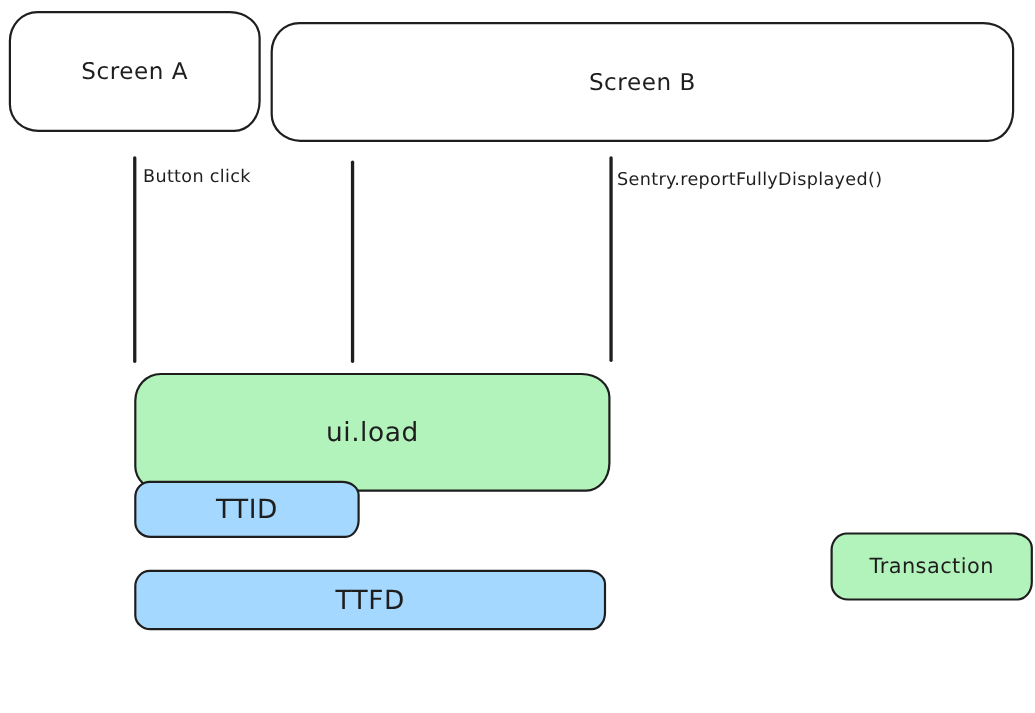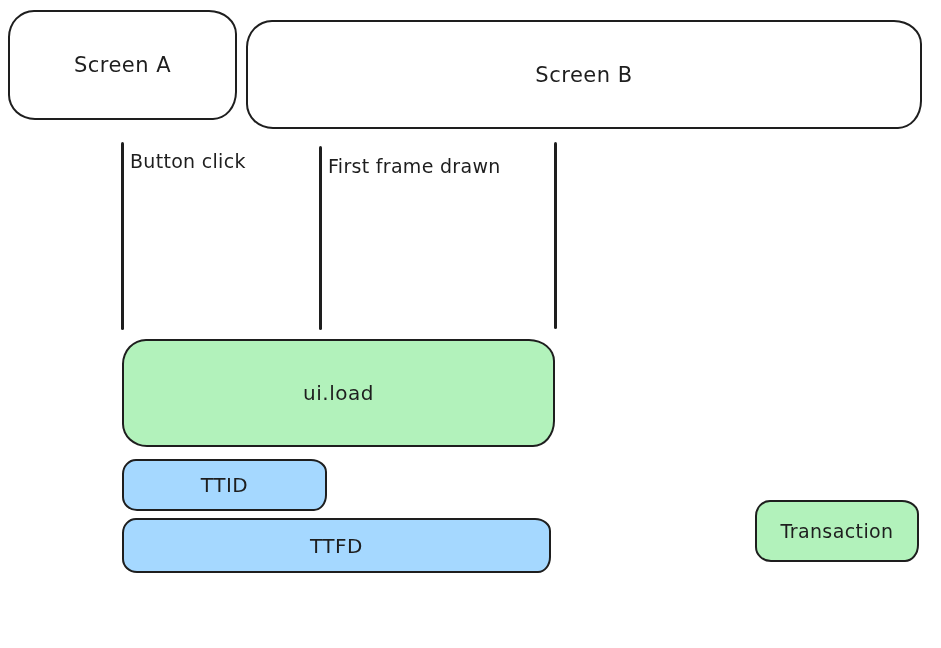--- a/index.html
+++ b/index.html
@@ -39,62 +39,62 @@
     width: 3px;
     background: var(--stroke, #1e1e1e);
     border-radius: 2px;
   }
   .marker-line.m1 { left: 121px; top: 142px; height: 188px; }
   .marker-line.m2 { left: 319px; top: 146px; height: 184px; }
   .marker-line.m3 { left: 554px; top: 142px; height: 187px; }
 
   .marker-label {
     position: absolute;
-    font-size: 19px;
+    font-size: 16px;
     letter-spacing: 0.3px;
     white-space: nowrap;
   }
   .marker-label.l1 { left: 130px; top: 150px; }
   .marker-label.l2 { left: 328px; top: 155px; }
   .marker-label.l3 { left: 561px; top: 153px; }
 
   
   .bar {
     position: absolute;
     border: 2.5px solid var(--stroke, #1e1e1e);
     display: flex;
     align-items: center;
     justify-content: center;
-    font-size: 20px;
+    font-size: 24px;
     letter-spacing: 0.5px;
     box-sizing: border-box;
   }
   .bar.transaction-fill { background: var(--transaction-fill, #b2f2bb); }
   .bar.span-fill        { background: var(--span-fill, #a5d8ff); }
 
   .ui-load { left: 122px; top: 339px; width: 433px; height: 108px;
              border-radius: 24px 26px 22px 25px / 25px 22px 26px 23px; }
-  .ttid    { left: 122px; top: 459px; width: 205px; height: 52px;
+  .ttid    { left: 122px; top: 437px; width: 205px; height: 52px;
              border-radius: 14px 16px 13px 15px / 15px 13px 16px 14px; }
   .ttfd    { left: 122px; top: 518px; width: 429px; height: 55px;
              border-radius: 14px 16px 13px 15px / 15px 13px 16px 14px; }
 
   
   .legend-box {
     position: absolute;
     border: 2.5px solid var(--stroke, #1e1e1e);
     display: flex;
     align-items: center;
     justify-content: center;
     font-size: 19px;
     letter-spacing: 0.4px;
     box-sizing: border-box;
     border-radius: 15px 17px 14px 16px / 16px 14px 17px 15px;
   }
-  .legend-transaction { left: 755px; top: 500px; width: 164px; height: 62px;
+  .legend-transaction { left: 755px; top: 484px; width: 184px; height: 62px;
                         background: var(--transaction-fill, #b2f2bb); }
   .legend-span        { left: 756px; top: 574px; width: 172px; height: 63px;
                         background: var(--span-fill, #a5d8ff); }
 </style>
 </head>
 <body>
 
 <div class="canvas">
 
   <div class="screen-box screen-a">
@@ -102,21 +102,21 @@
   </div>
   <div class="screen-box screen-b">
     <span>Screen B</span>
   </div>
 
   <div class="marker-line m1"></div>
   <div class="marker-line m2"></div>
   <div class="marker-line m3"></div>
 
   <div class="marker-label l1">Button click</div>
-  <div class="marker-label l2">First frame drawn</div>
+  <div class="marker-label l3">Sentry.reportFullyDisplayed()</div>
 
   <div class="bar transaction-fill ui-load">
     <span>ui.load</span>
   </div>
   <div class="bar span-fill ttid">
     <span>TTID</span>
   </div>
   <div class="bar span-fill ttfd">
     <span>TTFD</span>
   </div>

